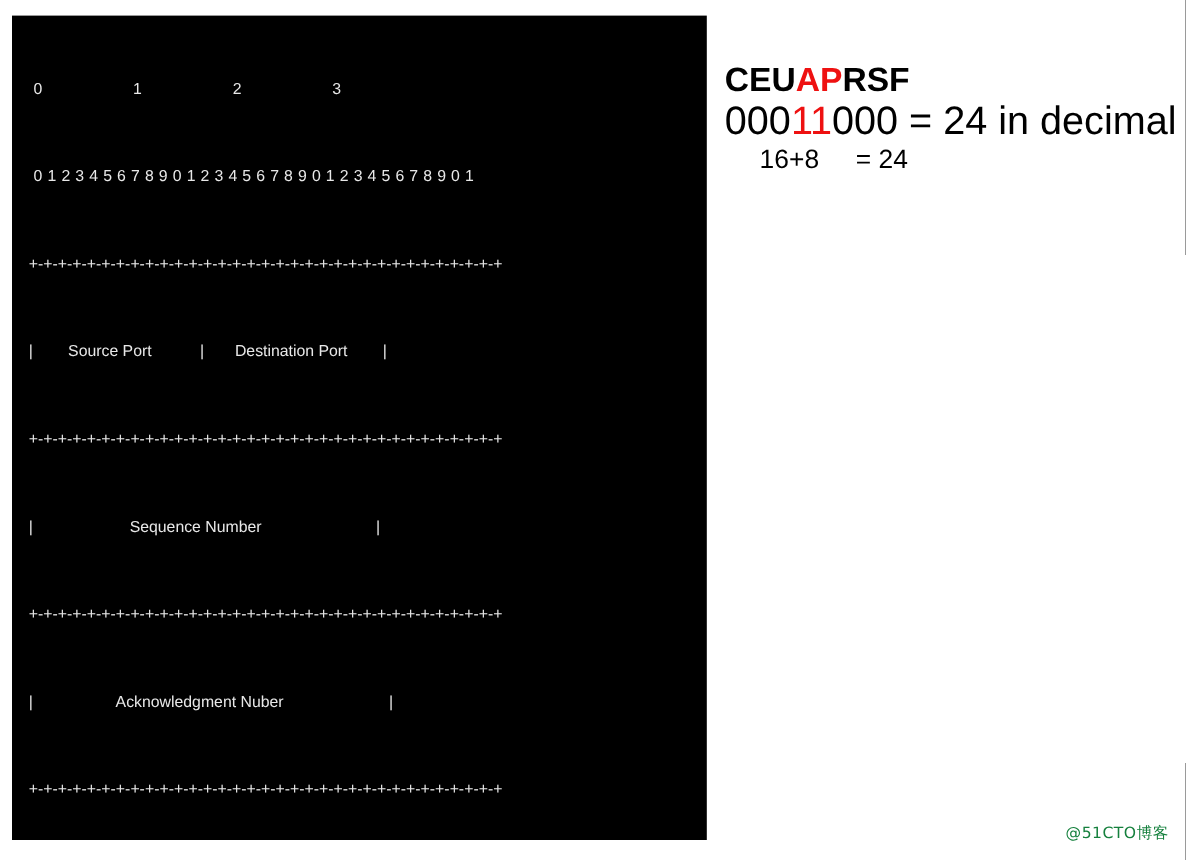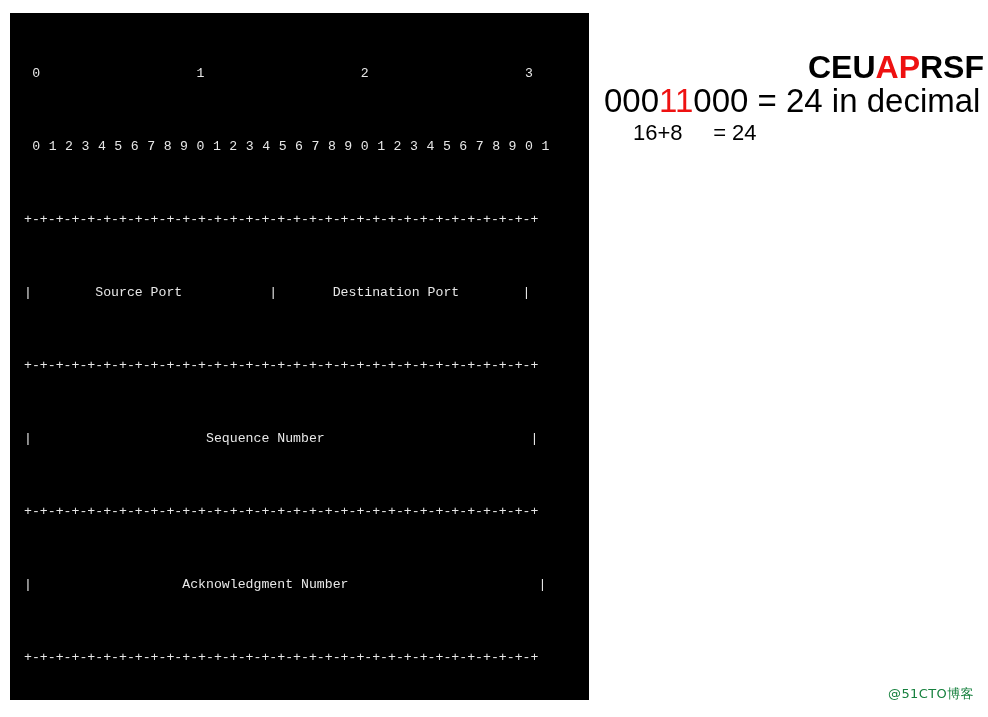--- a/index.html
+++ b/index.html
@@ -17,21 +17,21 @@
 
   
   #ascii-panel {
     position: absolute;
     left: 10px;
     top: 13px;
     width: 579px;
     height: 687px;
     background: #000000;
     color: #e8e8e8;
-    font-family: Liberation Mono, monospace;
+    font-family: Liberation Sans, sans-serif;
     font-size: 13.2px;
     line-height: 24.35px;
     letter-spacing: 0px;
     white-space: pre;
     padding: 0;
     box-sizing: border-box;
     overflow: hidden;
   }
   #ascii-panel .line {
     display: block;
@@ -46,26 +46,25 @@
 
   
   #annotation {
     position: absolute;
     left: 604px;
     top: 52px;
     width: 380px;
     color: #000000;
   }
   .ann-flags {
-    font-size: 32px;
+    font-size: 28px;
     font-weight: bold;
     letter-spacing: 0px;
     line-height: 30px;
     white-space: pre;
-    text-align: right;
   }
   .ann-bits {
     font-size: 33px;
     font-weight: normal;
     line-height: 33px;
     white-space: pre;
     margin-top: 2px;
   }
   .ann-sum {
     font-size: 22px;
@@ -94,21 +93,21 @@
 <body>
 
 <div id="ascii-panel">
   <span class="line scale"> 0                   1                   2                   3</span>
   <span class="line scale"> 0 1 2 3 4 5 6 7 8 9 0 1 2 3 4 5 6 7 8 9 0 1 2 3 4 5 6 7 8 9 0 1</span>
   <span class="line">+-+-+-+-+-+-+-+-+-+-+-+-+-+-+-+-+-+-+-+-+-+-+-+-+-+-+-+-+-+-+-+-+</span>
   <span class="line">|        Source Port           |       Destination Port        |</span>
   <span class="line">+-+-+-+-+-+-+-+-+-+-+-+-+-+-+-+-+-+-+-+-+-+-+-+-+-+-+-+-+-+-+-+-+</span>
   <span class="line">|                      Sequence Number                          |</span>
   <span class="line">+-+-+-+-+-+-+-+-+-+-+-+-+-+-+-+-+-+-+-+-+-+-+-+-+-+-+-+-+-+-+-+-+</span>
-  <span class="line">|                   Acknowledgment Number                        |</span>
+  <span class="line">|                   Acknowledgment Nuber                        |</span>
   <span class="line">+-+-+-+-+-+-+-+-+-+-+-+-+-+-+-+-+-+-+-+-+-+-+-+-+-+-+-+-+-+-+-+-+</span>
   
   
   
   
   
   
   
   
   

